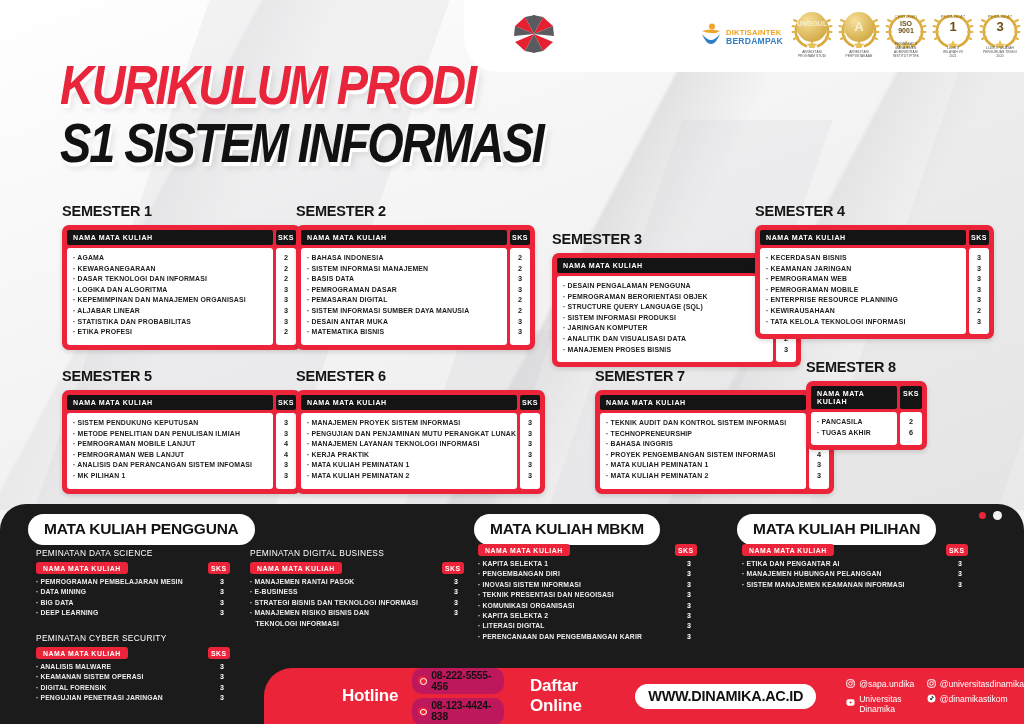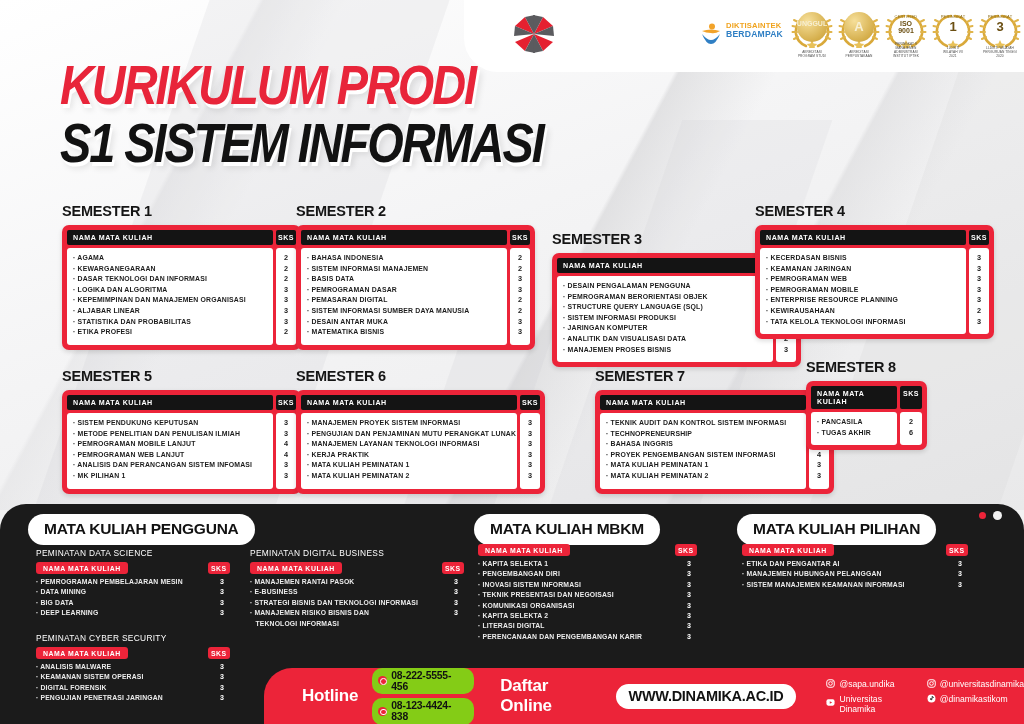--- a/index.html
+++ b/index.html
@@ -57,21 +57,21 @@
   }
   .logo-name {
     font-size: 21px; font-weight: bold; color: #111; letter-spacing: -.4px;
     margin-top: 1px;
   }
   .logo-sub {
     font-size: 7.4px; letter-spacing: 1.9px; color: #1b1b1b; font-weight: bold;
     margin-top: 1px;
   }
 
-  .diktisaintek { position: absolute; left: 700px; top: 22px; display:flex; align-items:flex-start; gap:4px; }
+  .diktisaintek { position: absolute; left: 700px; top: 22px; display:flex; align-items:flex-end; gap:4px; }
   .ds-text { line-height: 1.05; }
   .ds-l1 { font-size: 7.6px; font-weight: bold; color: #f0a31e; letter-spacing: .2px; }
   .ds-l2 { font-size: 8.6px; font-weight: bold; color: #2f7fc4; letter-spacing: .2px; }
 
   .badges { position: absolute; left: 790px; top: 10px; display: flex; gap: 3px; }
   .badge { width: 44px; height: 48px; position: relative; }
   .badge-core { position:absolute; left:50%; top:4px; transform:translateX(-50%); text-align:center; }
   .badge-cap { font-size: 4px; color:#8a6a18; letter-spacing:.2px; }
   .badge-main { font-weight: bold; color:#6b4f12; line-height:1; }
   .badge-foot {
@@ -190,24 +190,24 @@
   
   .footer-bar {
     position: absolute; left: 264px; top: 668px; width: 760px; height: 56px;
     background: #ec2439;
     border-top-left-radius: 28px; border-bottom-left-radius: 0;
   }
   .footer-inner {
     position: absolute; left: 0; top: 0; width: 100%; height: 100%;
     display: flex; align-items: center; padding-left: 38px; gap: 14px;
   }
-  .hotline-label { font-size: 17px; font-weight: bold; color: #fff; letter-spacing: -.2px; }
+  .hotline-label { font-size: 17px; font-weight: bold; color: #fff; letter-spacing: -.2px; margin-left: 40px; }
   .phones { display: flex; flex-direction: column; gap: 4px; }
   .phone-chip {
-    background: #84cc16; border-radius: 10px; padding: 2px 9px 2.5px 6px;
+    background: #be185d; border-radius: 10px; padding: 2px 9px 2.5px 6px;
     display: flex; align-items: center; gap: 4px;
     font-size: 10.4px; font-weight: bold; color: #111; letter-spacing: -.2px;
   }
   .wa-ico { width: 9px; height: 9px; border-radius: 50%; background: #ec2439; position: relative; flex: none; }
   .wa-ico::after {
     content: ""; position: absolute; left: 2.2px; top: 2.2px;
     width: 4.6px; height: 4.6px; border: 1.1px solid #fff; border-radius: 50%;
   }
   .daftar-label { font-size: 17px; font-weight: bold; color: #fff; letter-spacing: -.2px; margin-left: 12px; }
   .url-chip {

